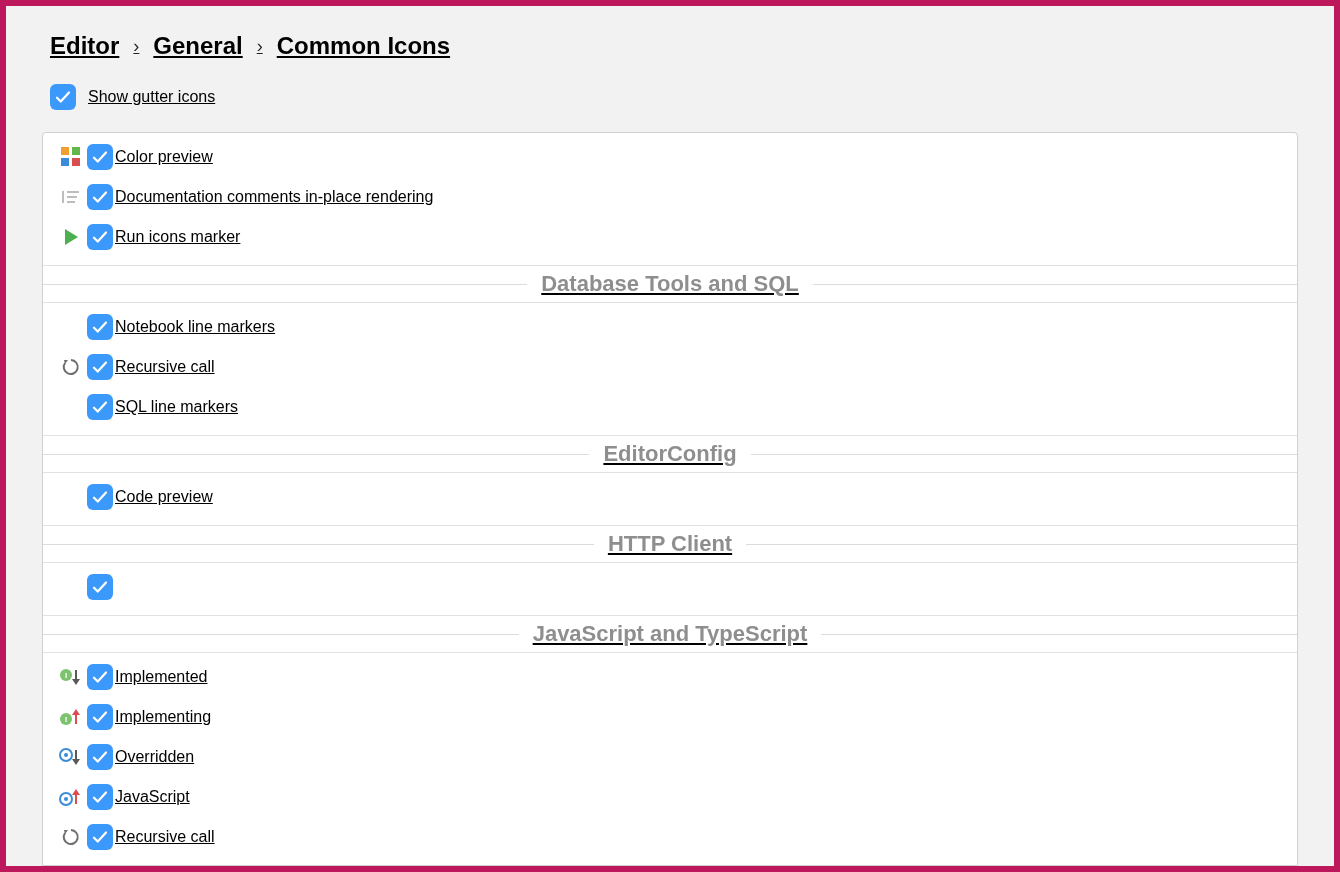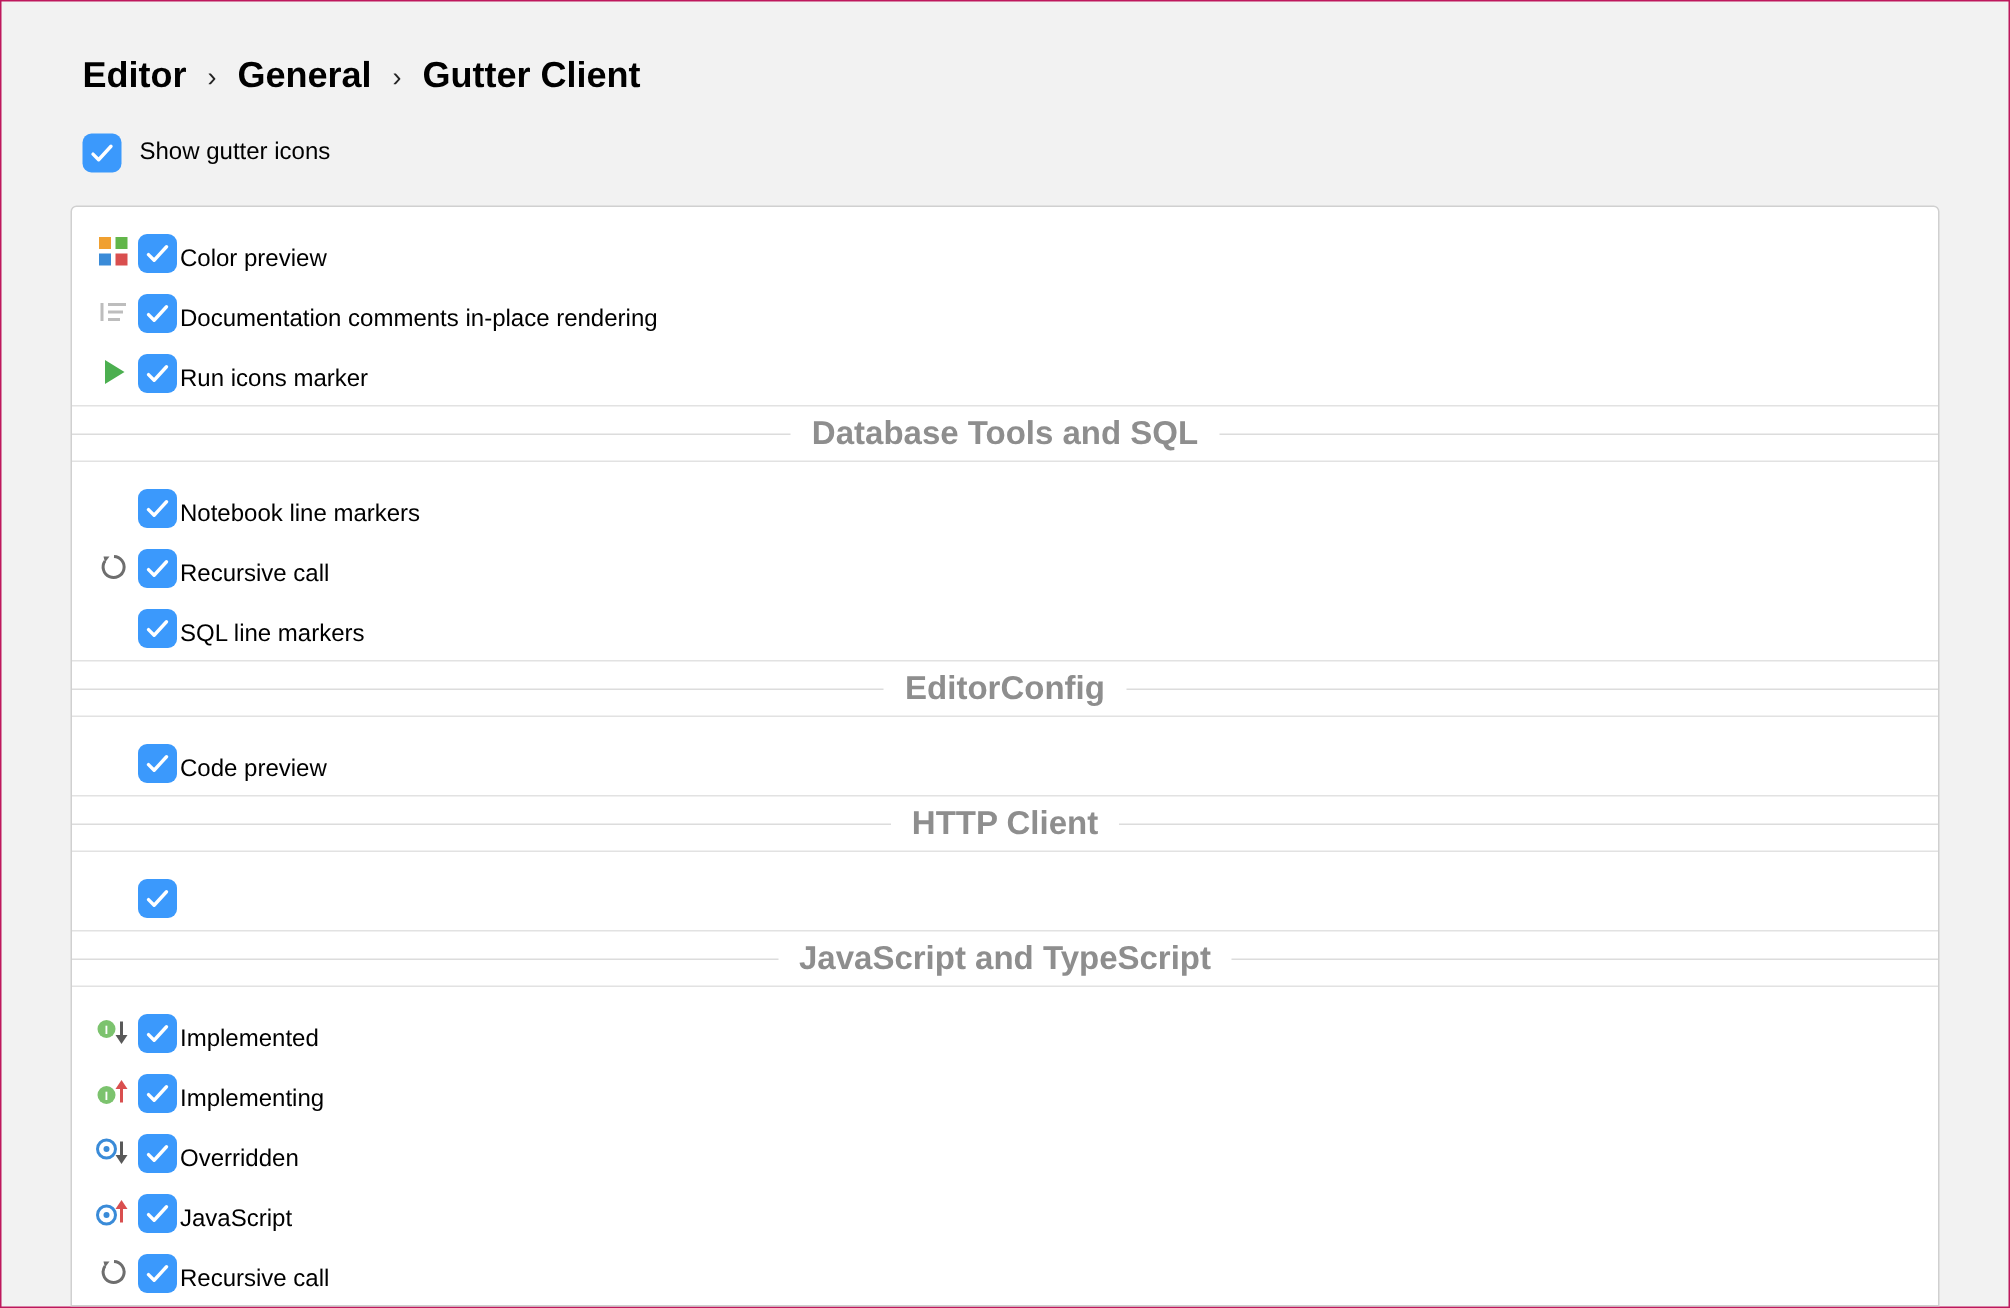--- a/index.html
+++ b/index.html
@@ -7,22 +7,23 @@
     margin: 0;
     font-family: "Helvetica Neue", Helvetica, Arial, sans-serif;
     background: #f2f2f2;
     font-size: 22px;
     color: #000;
   }
   .panel {
     width: 1340px;
     height: 872px;
     background: #f2f2f2;
-    border: 1px solid #be185d;
-    padding: 18px;
+    border: 6px solid #be185d;
+    padding: 8px;
+    text-decoration: underline;
   }
   .breadcrumb {
     display: flex;
     align-items: center;
     gap: 14px;
     padding: 18px 28px 10px 36px;
     font-weight: 700;
     font-size: 24px;
   }
   .breadcrumb .sep {
@@ -67,21 +68,21 @@
   }
   .group-header:first-child { border-top: none; }
   .group-header .line {
     flex: 1;
     height: 1px;
     background: #dcdcdc;
   }
   .group-header .title { padding: 0 14px; }
   .item-row {
     display: flex;
-    align-items: flex-end;
+    align-items: center;
     height: 40px;
     padding-left: 14px;
     gap: 2px;
   }
   .icon-slot {
     width: 28px;
     height: 28px;
     display: flex;
     align-items: center;
     justify-content: center;
@@ -101,21 +102,21 @@
 </head>
 <body>
 
 <div class="panel">
 
   <div class="breadcrumb">
     <span>Editor</span>
     <span class="sep">›</span>
     <span>General</span>
     <span class="sep">›</span>
-    <span>Gutter Client</span>
+    <span>Common Icons</span>
   </div>
 
   <div class="master-row">
     <div class="checkbox">
       <svg viewBox="0 0 24 24">
           <polyline points="4,13 9,18 20,6" fill="none" stroke="#fff" stroke-width="3" stroke-linecap="round" stroke-linejoin="round"></polyline>
         </svg>
     </div>
     <span class="item-label">Show gutter icons</span>
   </div>

